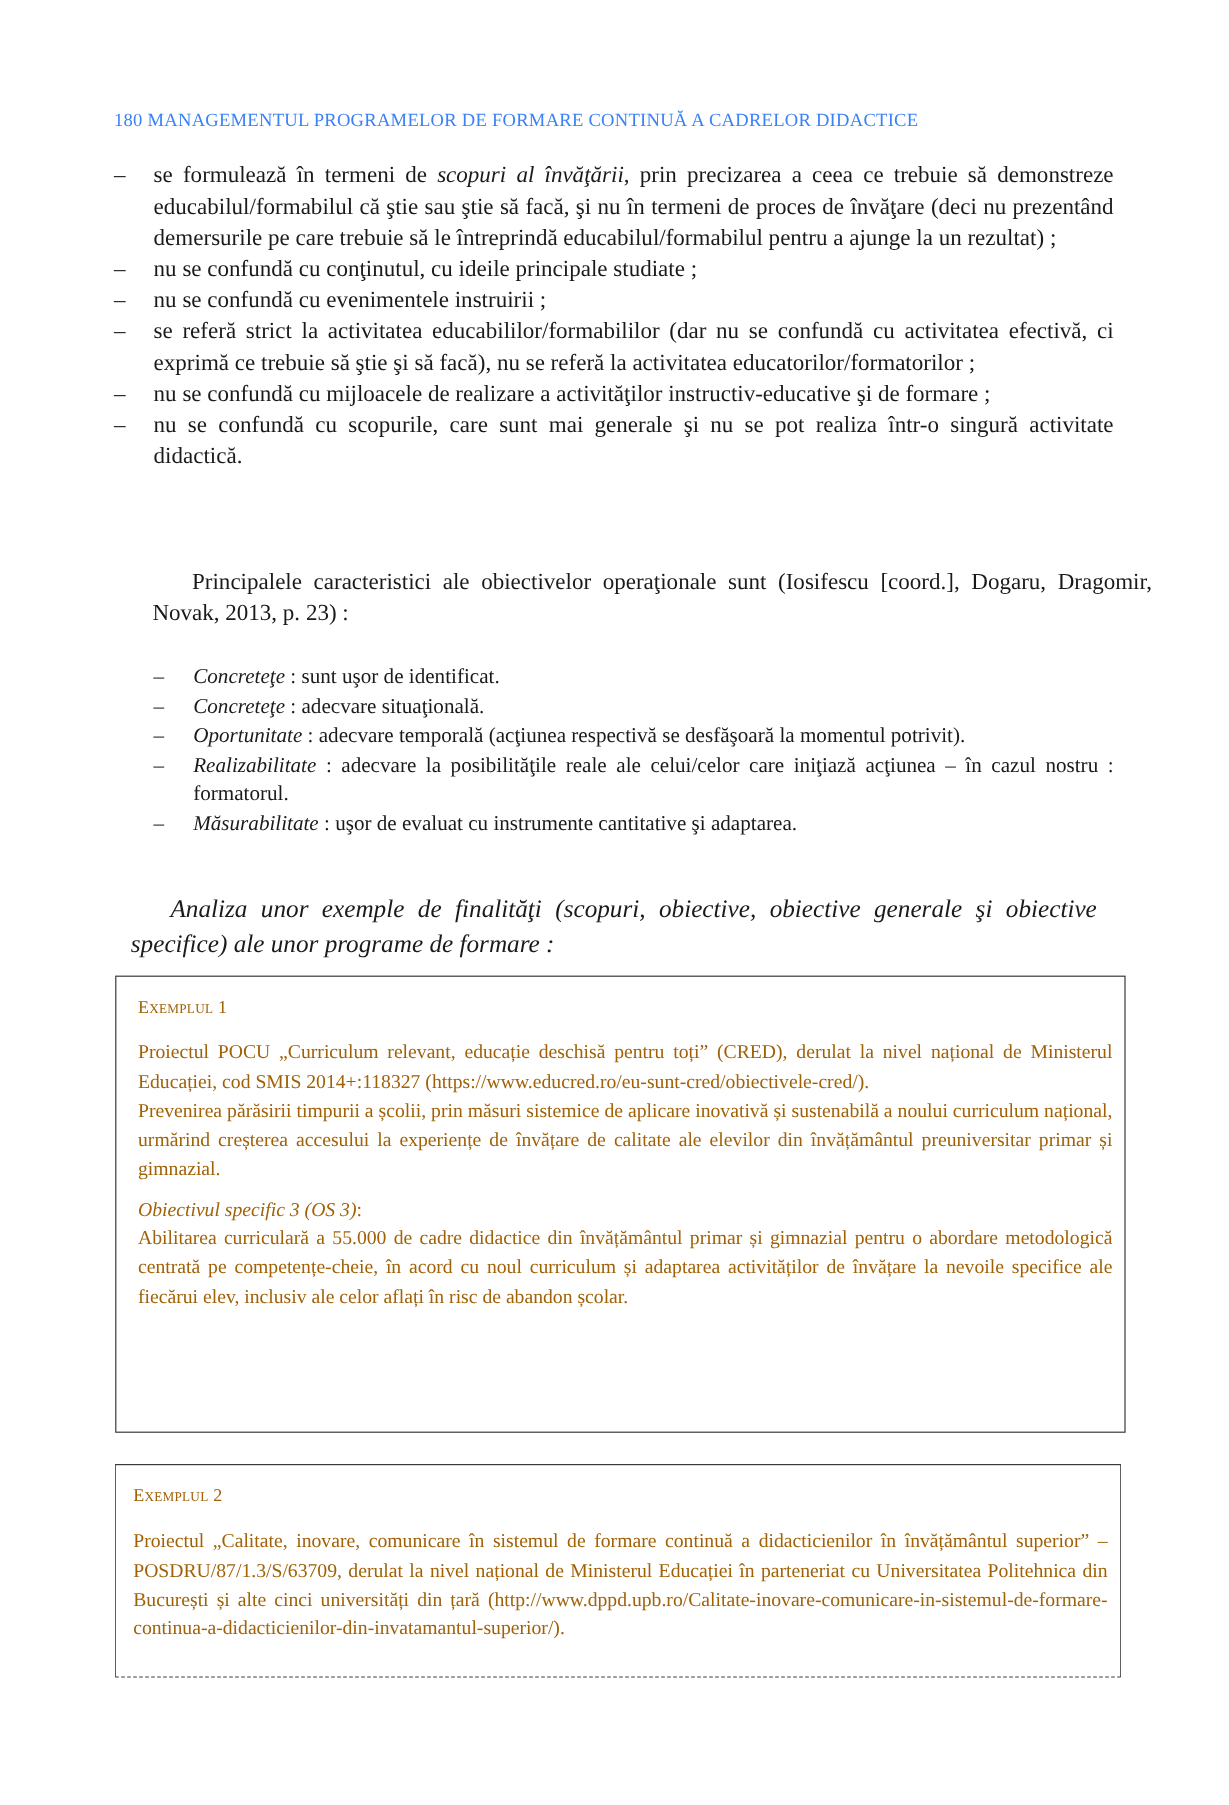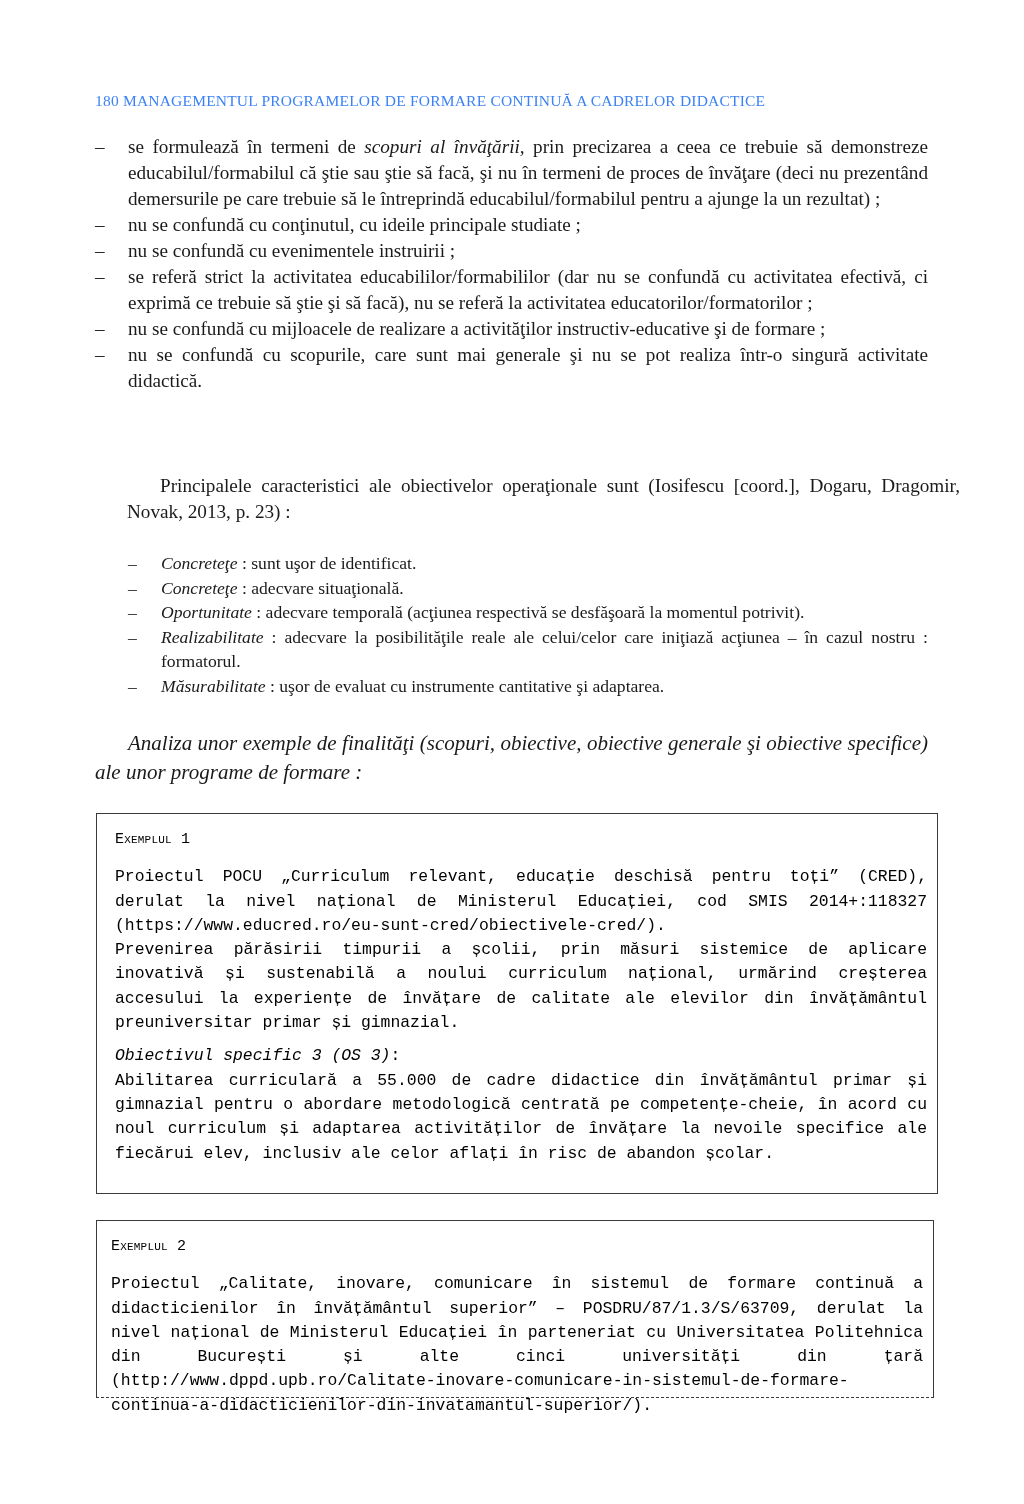--- a/index.html
+++ b/index.html
@@ -12,25 +12,25 @@
     }
     .body-block { position: absolute; left: 95px; width: 833px; font-family: "Liberation Serif", serif; font-size: 19.2px; line-height: 26px; color: #1a1a1a; }
     .dash-list { list-style: none; margin: 0; padding: 0; }
     .dash-list li { position: relative; padding-left: 33px; text-align: justify; }
     .dash-list li .dash { position: absolute; left: 0; top: 0; }
     .para { text-indent: 33px; text-align: justify; margin: 0; }
     .char-list { list-style: none; margin: 0; padding: 0; font-size: 17.6px; line-height: 24.5px; }
     .char-list li { position: relative; padding-left: 66px; text-align: justify; }
     .char-list li .dash { position: absolute; left: 33px; top: 0; }
     .char-list i { font-style: italic; }
-    .heading-italic { font-style: italic; font-size: 21px; line-height: 29px; text-indent: 33px; margin: 0; text-align: justify; }
+    .heading-italic { font-style: italic; font-size: 21px; line-height: 29px; text-indent: 33px; margin: 14px; text-align: justify; }
     .example-box {
       position: absolute; left: 96px; width: 812px;
       border: 1.6px solid #3a3a3a;
-      font-family: Liberation Mono, monospace; font-size: 16.4px; line-height: 24.3px; color: #000000;
+      font-family: Liberation Serif, serif; font-size: 16.4px; line-height: 24.3px; color: #a16207;
       padding: 14px 10px 14px 18px;
     }
     .example-box.cont { border-bottom: 1.4px dashed #3a3a3a; }
     .ex-title { font-variant: small-caps; font-size: 15px; letter-spacing: 0.2px; margin-bottom: 13px; }
     .ex-p { margin: 0; text-align: justify; }
     .ex-sub { font-style: italic; margin-top: 9px; }
   </style>
 </head>
 <body>
 

